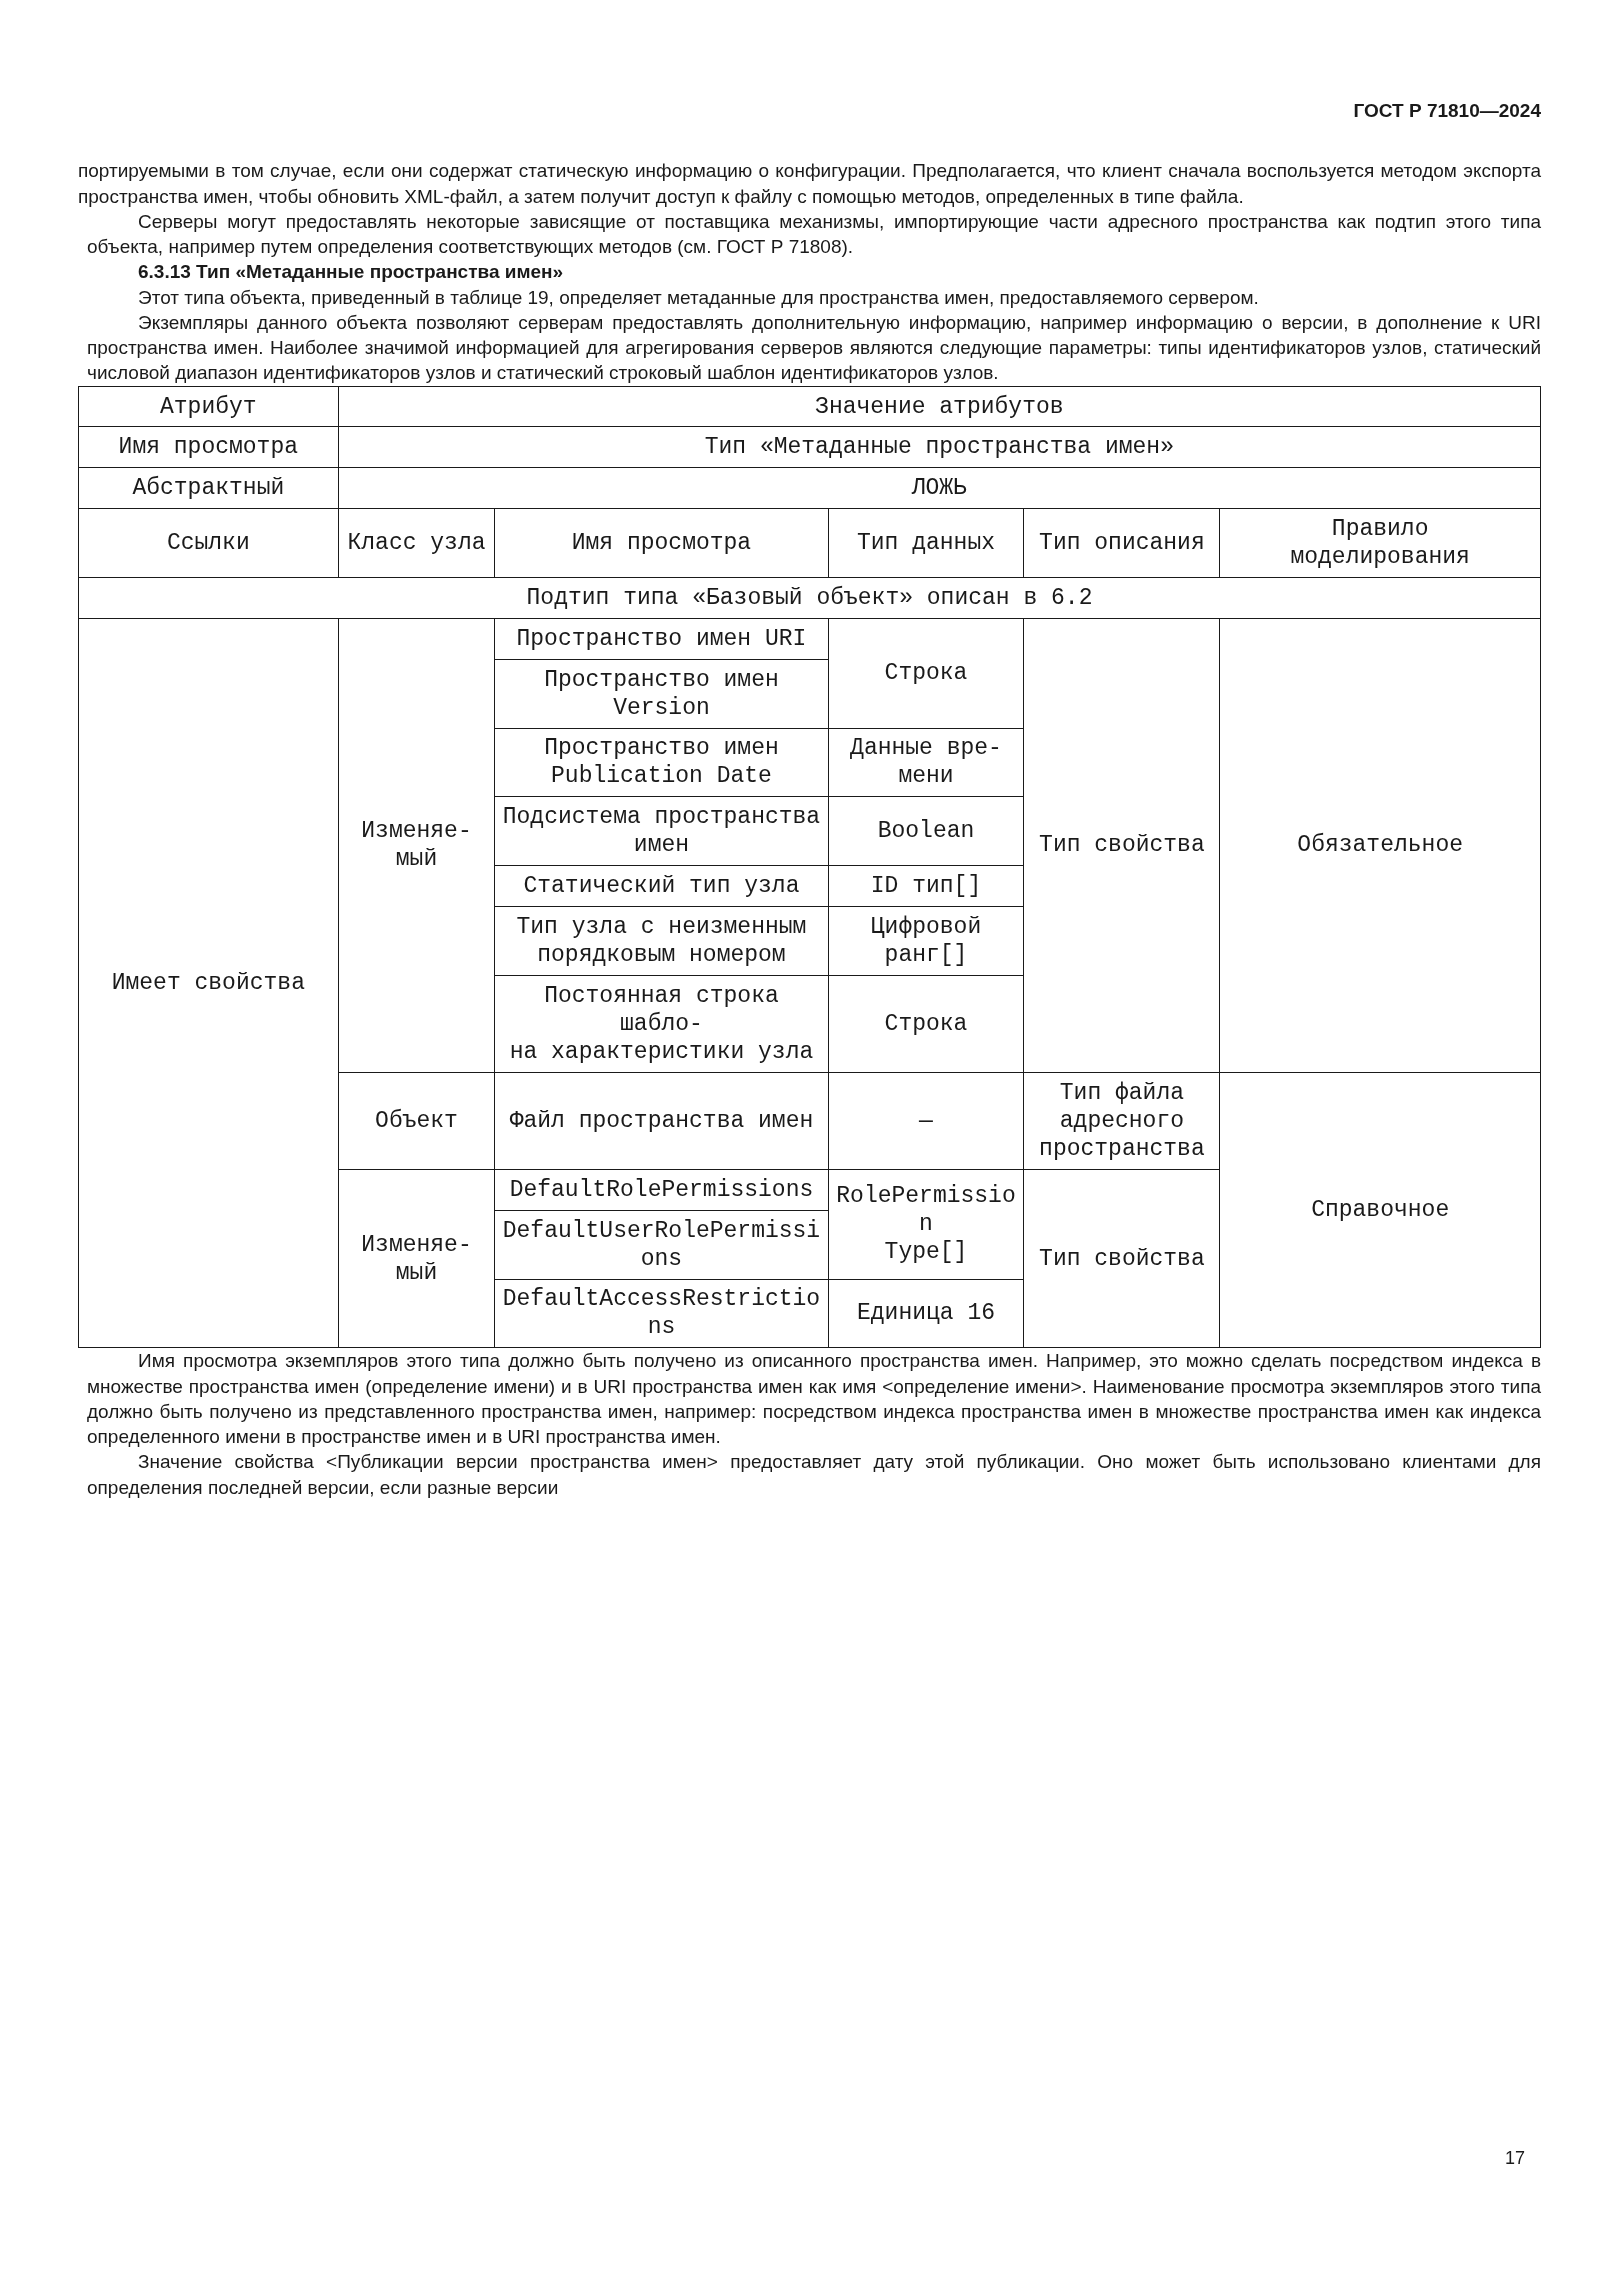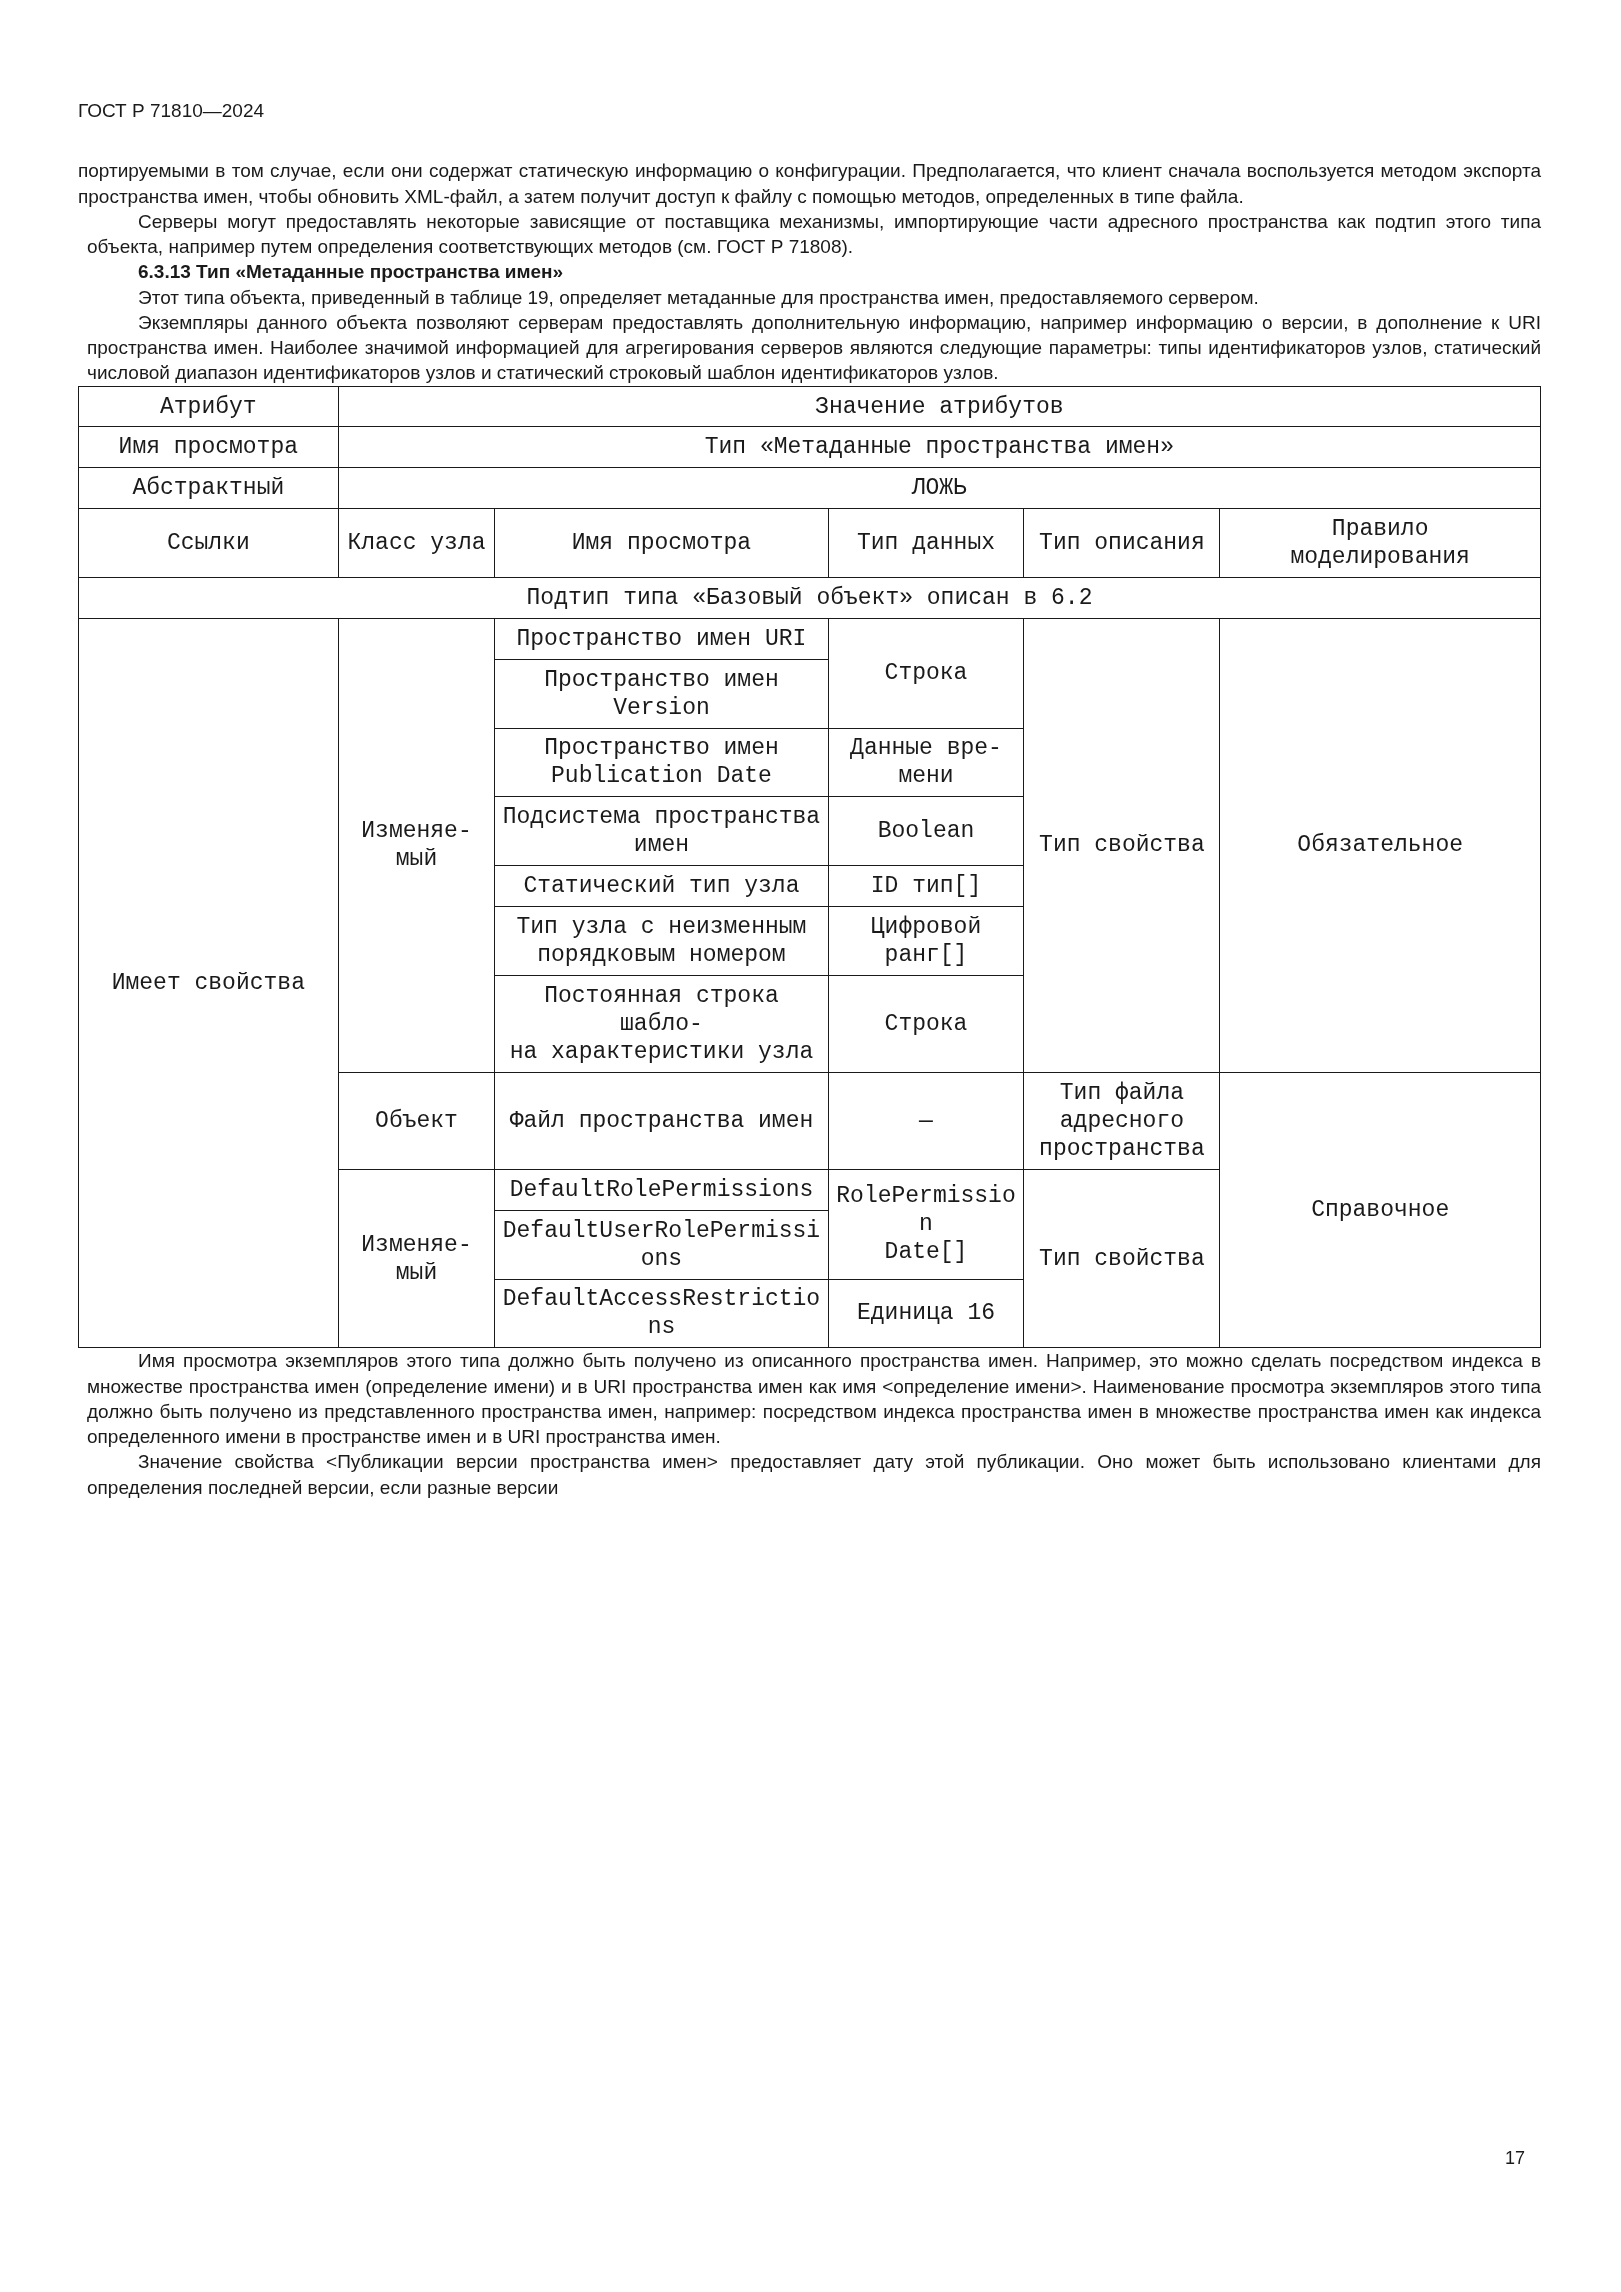--- a/index.html
+++ b/index.html
@@ -13,21 +13,22 @@
     height: 2293px;
     box-sizing: border-box;
     padding: 98px 80px 0 78px;
     background: #ffffff;
     font-family: "Liberation Sans", "DejaVu Sans", sans-serif;
     color: #1a1a1a;
     font-size: 19px;
     line-height: 1.33;
   }
   .doc-header {
-    font-weight: normal;
+    text-align: right;
+    font-weight: bold;
     font-size: 19px;
     margin-bottom: 35px;
   }
   p {
     margin: 0;
     text-align: justify;
   }
   p.indent { text-indent: 51px; margin-left: 9px; }
   p.heading { font-weight: bold; }
   .table-caption {
@@ -156,21 +157,21 @@
 адресного
 пространства</td>
         <td rowspan="4">Справочное</td>
       </tr>
 
       <tr>
         <td rowspan="3">Изменяе-
 мый</td>
         <td>DefaultRolePermissions</td>
         <td rowspan="2">RolePermission
-Date[]</td>
+Type[]</td>
         <td rowspan="3">Тип свойства</td>
       </tr>
       <tr>
         <td>DefaultUserRolePermissions</td>
       </tr>
       <tr>
         <td>DefaultAccessRestrictions</td>
         <td>Единица 16</td>
       </tr>
     </tbody>

